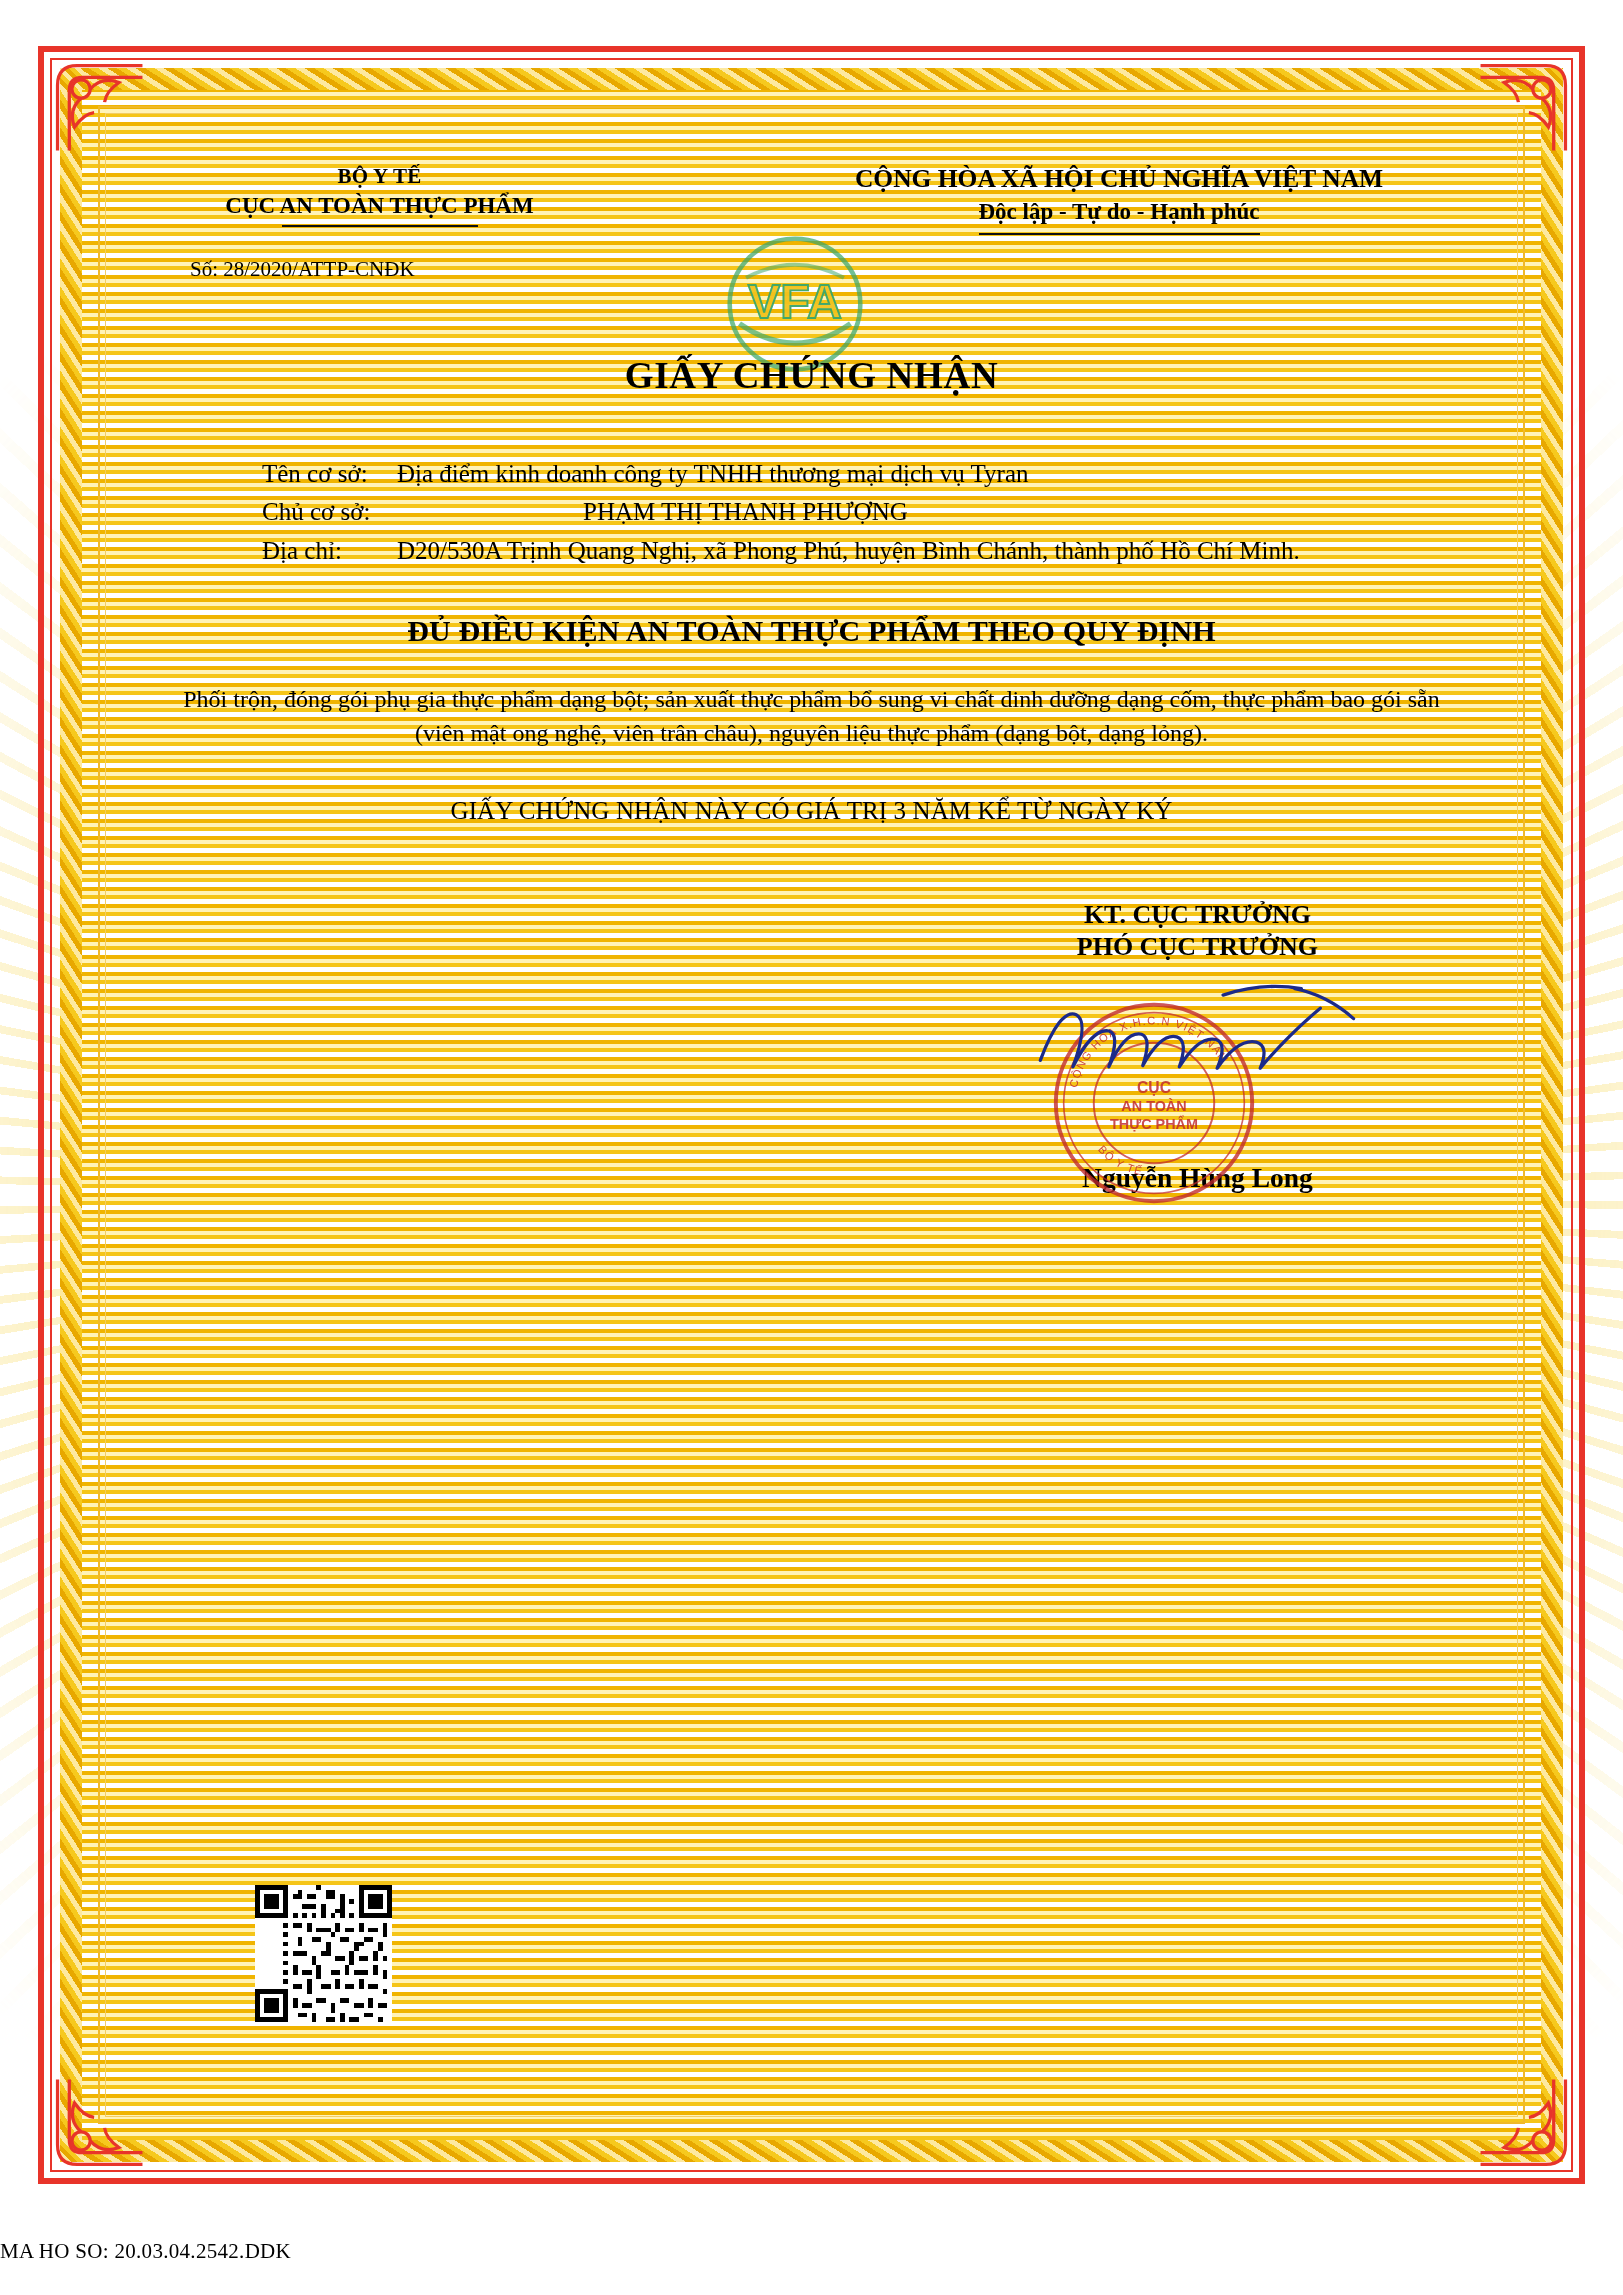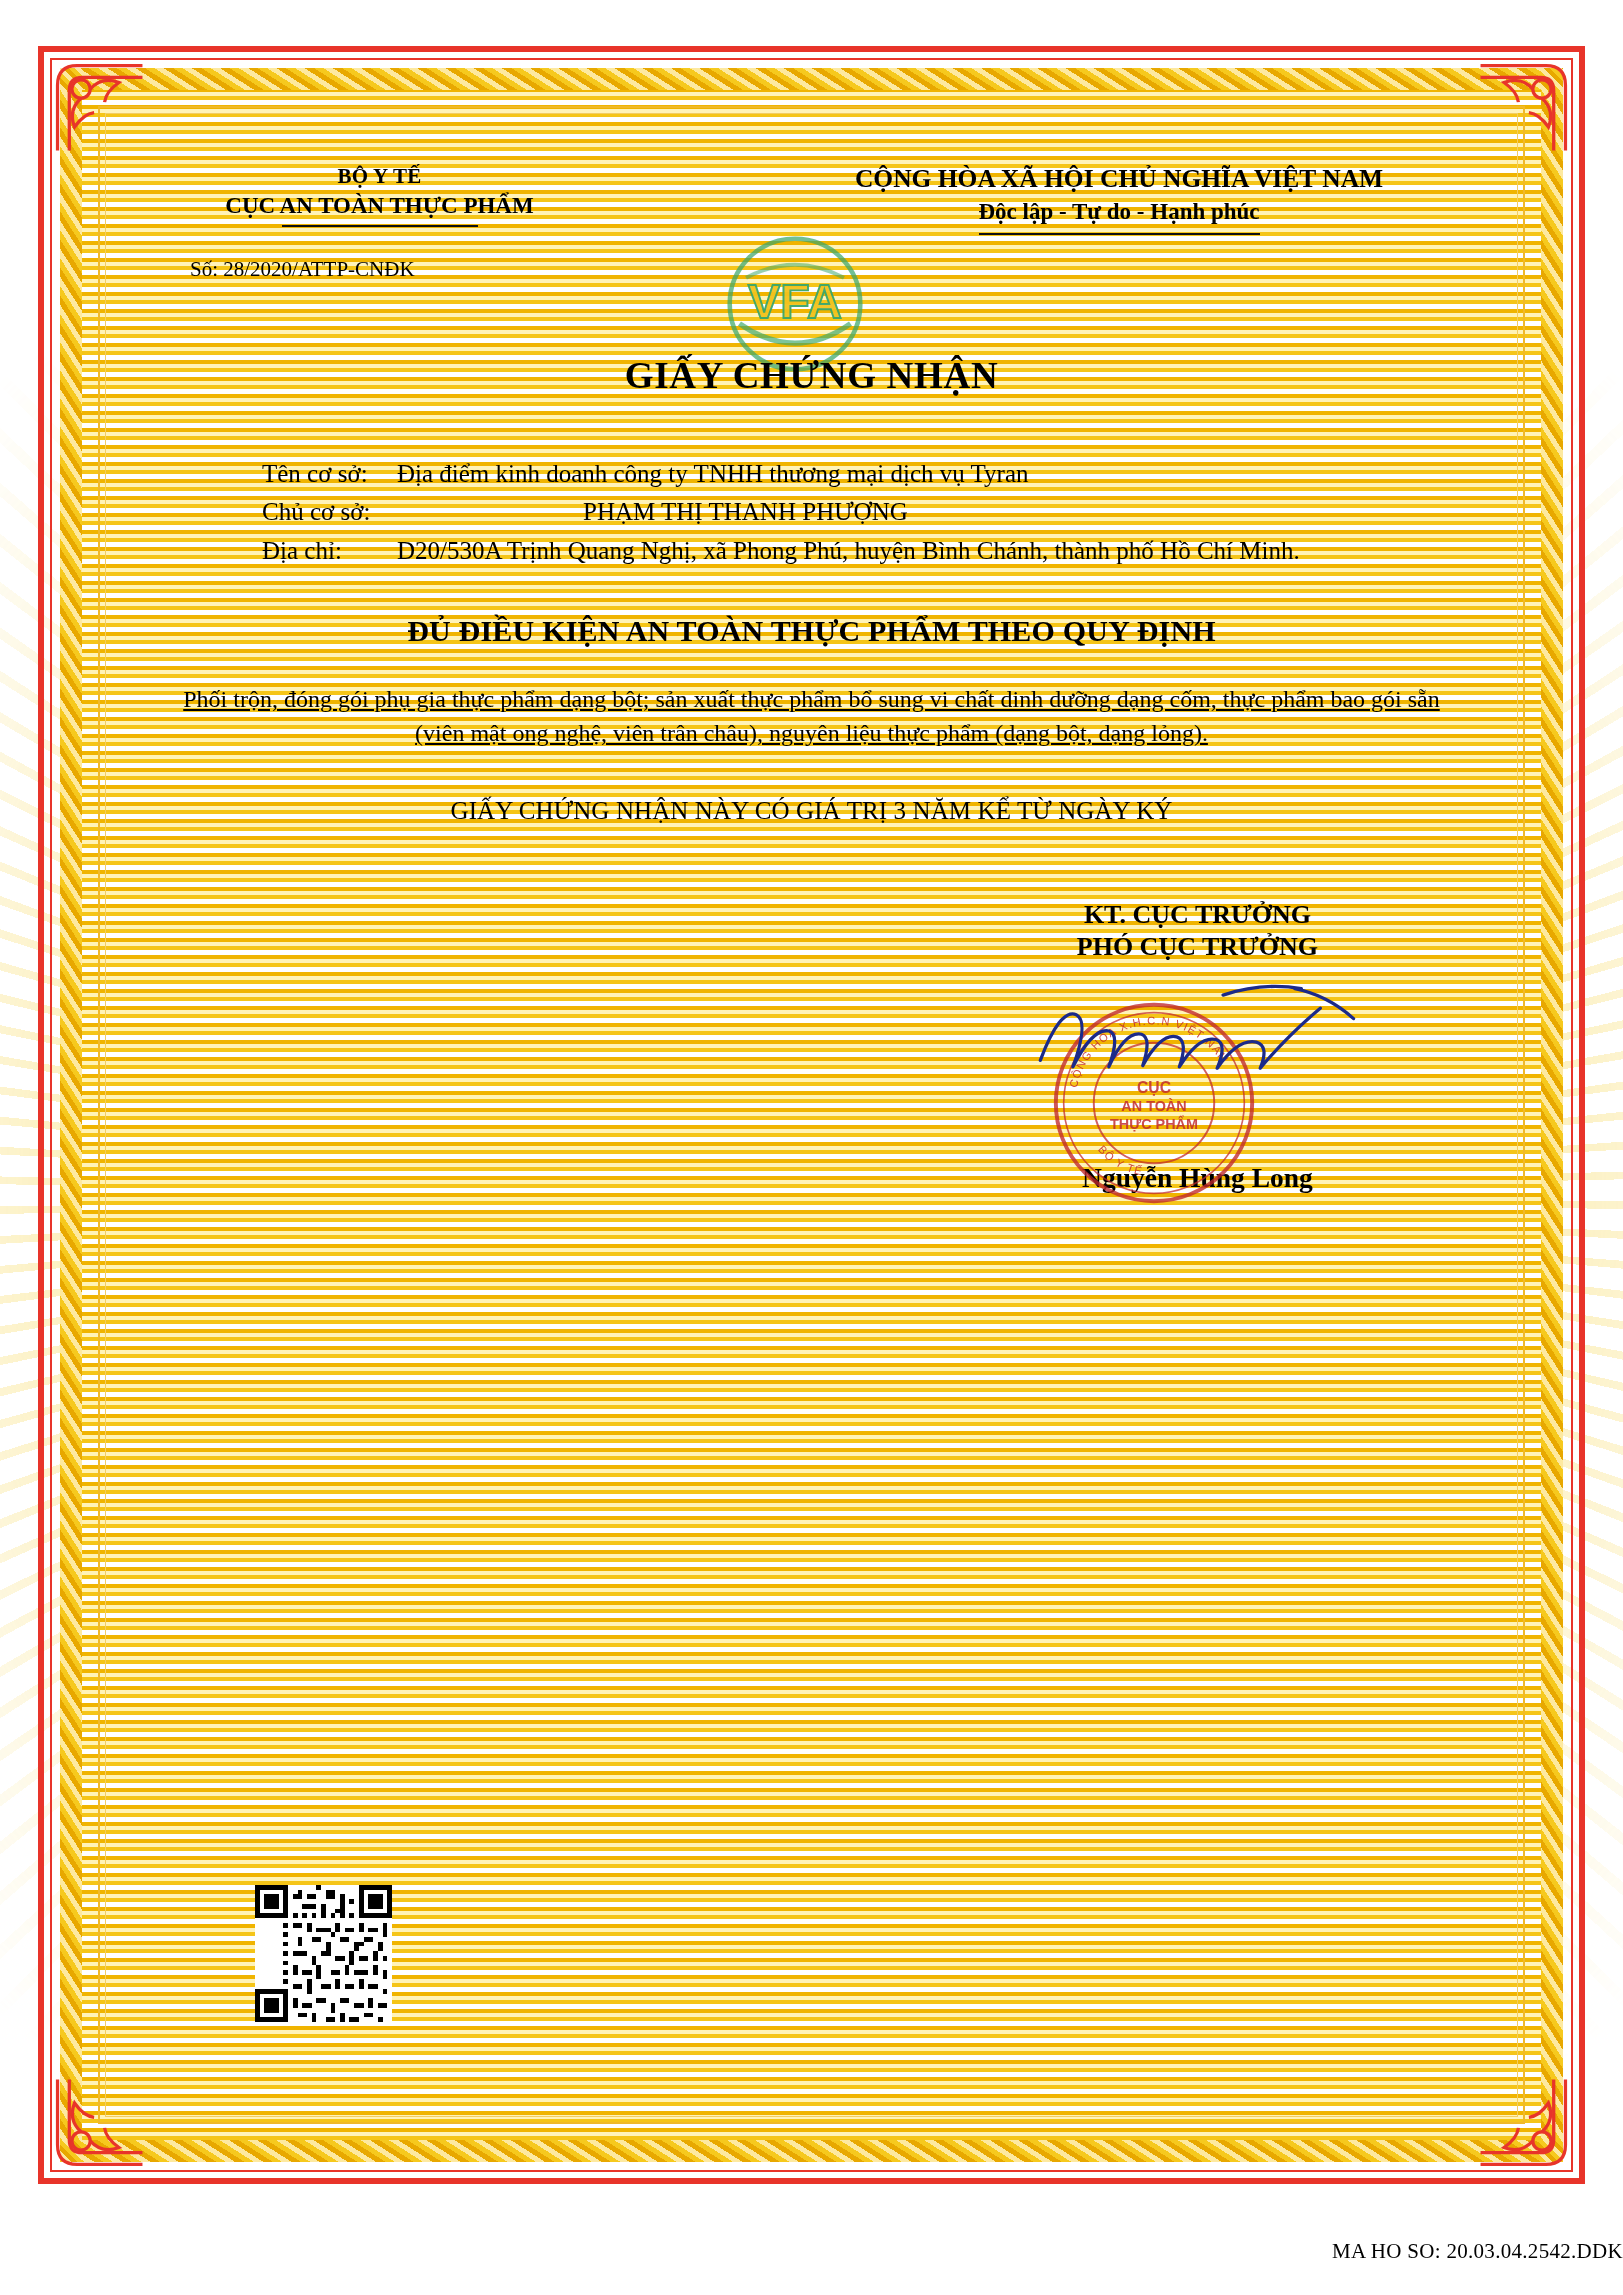--- a/index.html
+++ b/index.html
@@ -226,21 +226,20 @@
     margin-top: 46px;
     letter-spacing: 0.2px;
   }
 
   .scope {
     margin-top: 34px;
     font-size: 24px;
     line-height: 1.42;
     text-align: center;
     padding: 0 46px;
-    text-decoration: underline;
   }
 
   .validity {
     margin-top: 46px;
     text-align: center;
     font-size: 25px;
     letter-spacing: 0.1px;
   }
 
   .sign-block {
@@ -297,21 +296,21 @@
     width: 137px;
     height: 137px;
     z-index: 6;
   }
 
   .footer-code {
     position: absolute;
     left: 0;
     right: 0;
     bottom: 31px;
-    text-align: right;
+    text-align: left;
     font-size: 21px;
     letter-spacing: 0.3px;
     z-index: 6;
   }
 </style>
 </head>
 <body>
 
 <div class="page">
 

